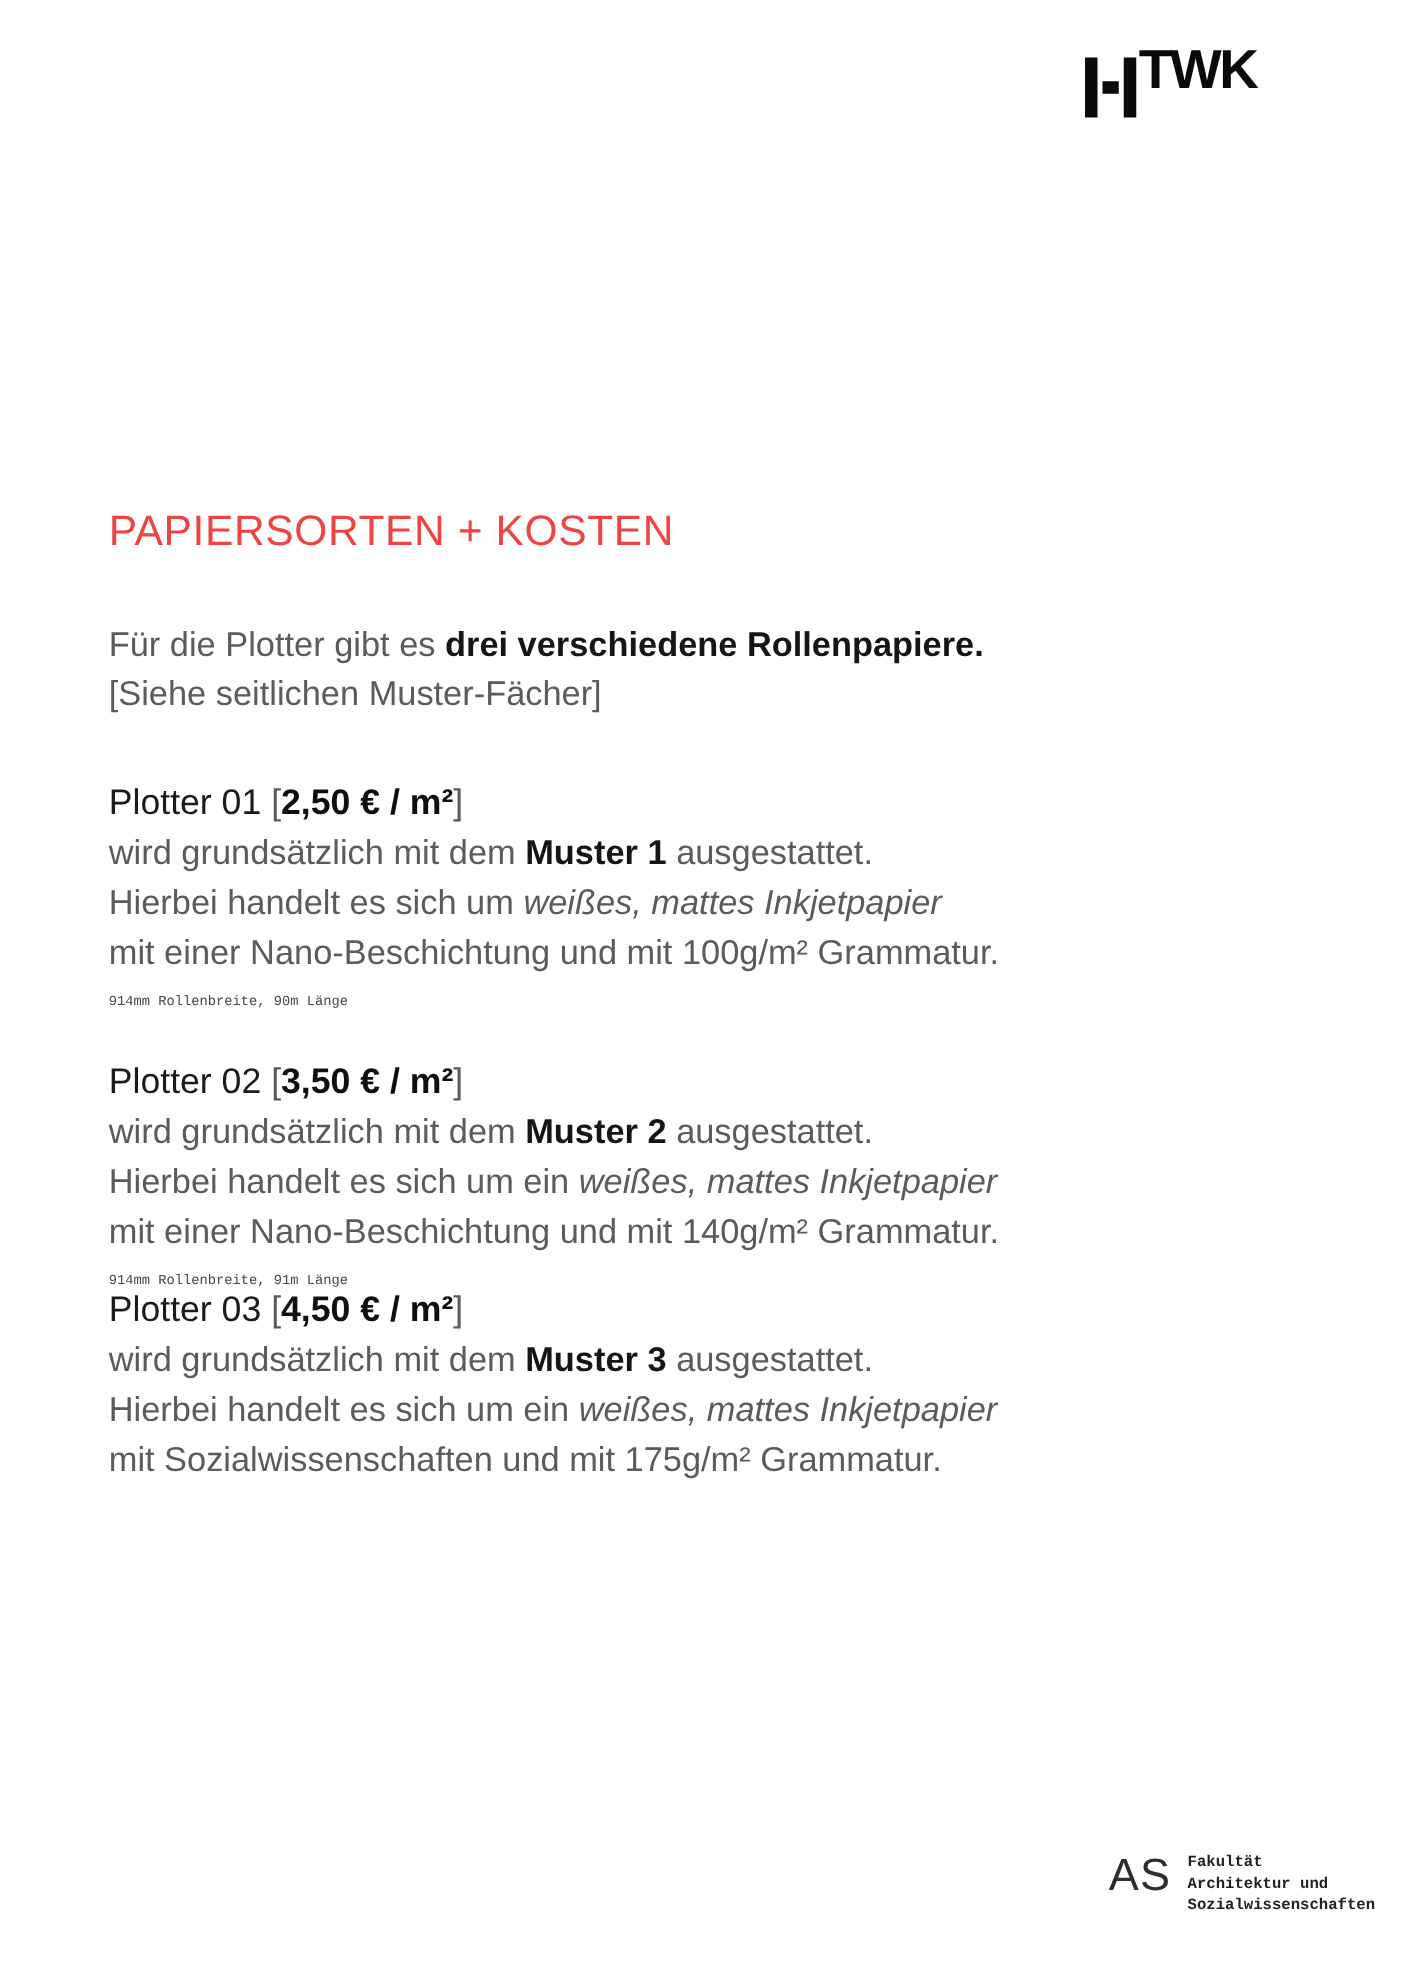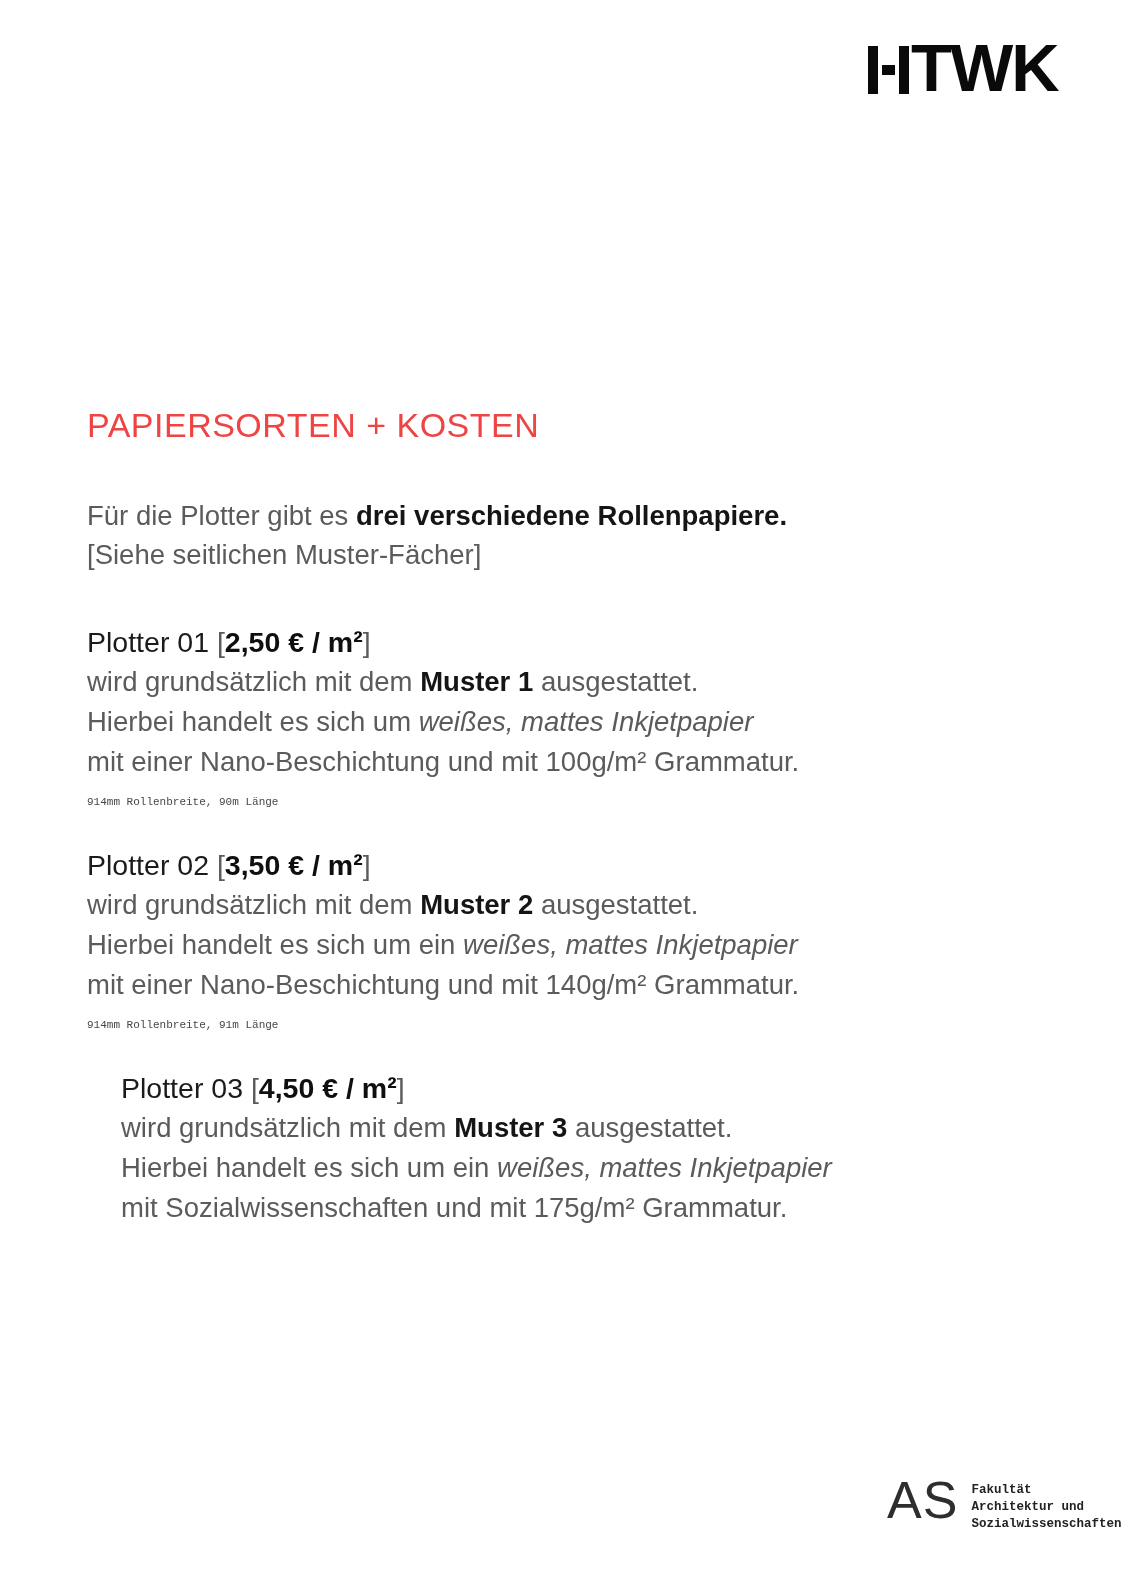--- a/index.html
+++ b/index.html
@@ -31,21 +31,21 @@
   .htwk-logo .h-dash {
     position: absolute; left: 14px; top: 24px;
     width: 13px; height: 10px; background: #0a0a0a;
   }
   .htwk-logo .h-stem-right {
     position: absolute; left: 31px; top: 5px;
     width: 10px; height: 48px; background: #0a0a0a;
   }
   .htwk-logo .logo-twk {
     position: absolute; left: 43px; top: -7px;
-    font-size: 67px; font-weight: 700; line-height: 1;
+    font-size: 44px; font-weight: 700; line-height: 1;
     letter-spacing: -2px; color: #0a0a0a;
   }
 
   
   .title {
     position: absolute;
     left: 87px; top: 406px;
     margin: 0;
     font-size: 34px;
     font-weight: 400;
@@ -63,21 +63,21 @@
   }
   .strong {
     color: #151515;
     font-weight: 600;
   }
 
   
   .plotter { position: absolute; left: 87px; width: 880px; }
   .p1 { top: 622px; }
   .p2 { top: 845px; }
-  .p3 { top: 1068px; margin-left: 34px; }
+  .p3 { top: 1028px; }
 
   .plotter .heading {
     font-size: 28.5px;
     line-height: 40px;
     color: #1b1b1b;
   }
   .heading .bracket { color: #5b5b5b; font-weight: 400; }
   .heading .price { font-weight: 700; color: #0f0f0f; text-align: right; }
 
   .plotter .line {
@@ -97,21 +97,21 @@
 
   
   .footer {
     position: absolute;
     left: 887px; top: 1477px;
     display: flex;
     align-items: flex-start;
     gap: 13px;
   }
   .footer .as {
-    font-size: 52px;
+    font-size: 36px;
     line-height: 46px;
     font-weight: 400;
     letter-spacing: 1px;
     color: #2e2e2e;
   }
   .footer .faculty {
     padding-top: 5px;
     font-size: 12.5px;
     font-weight: 700;
     line-height: 17px;

